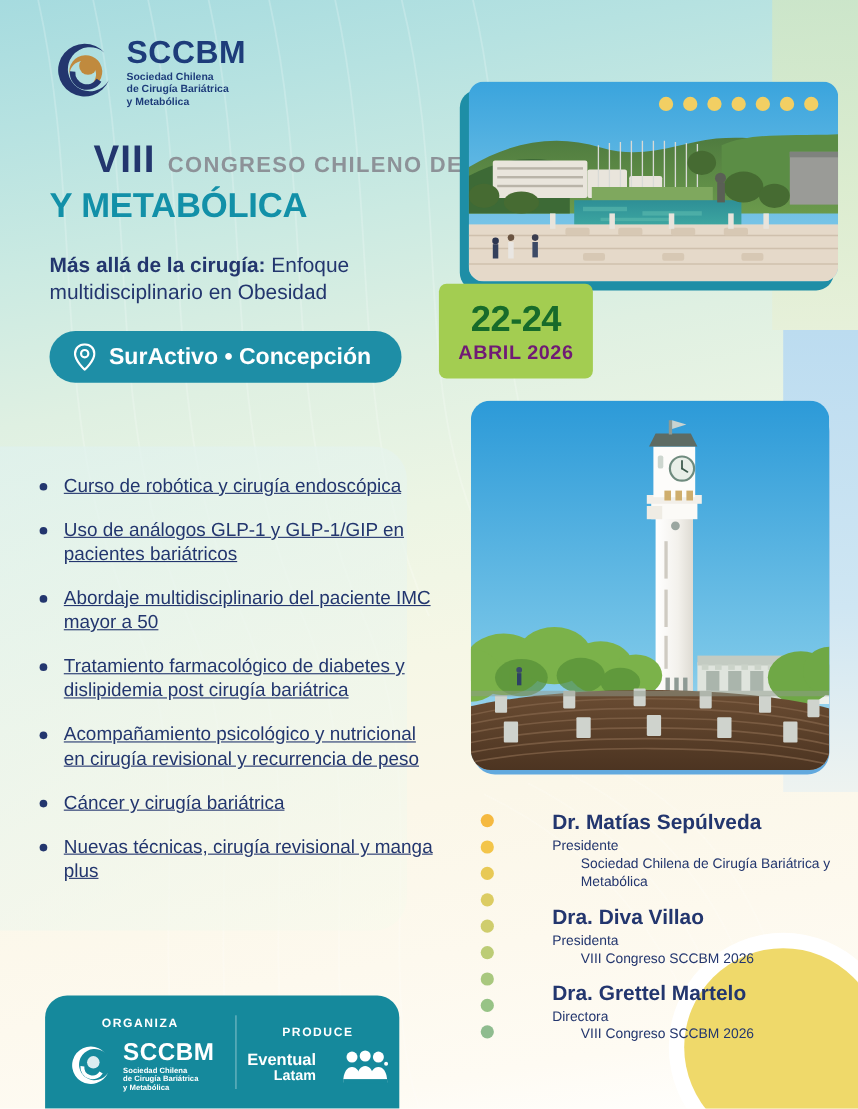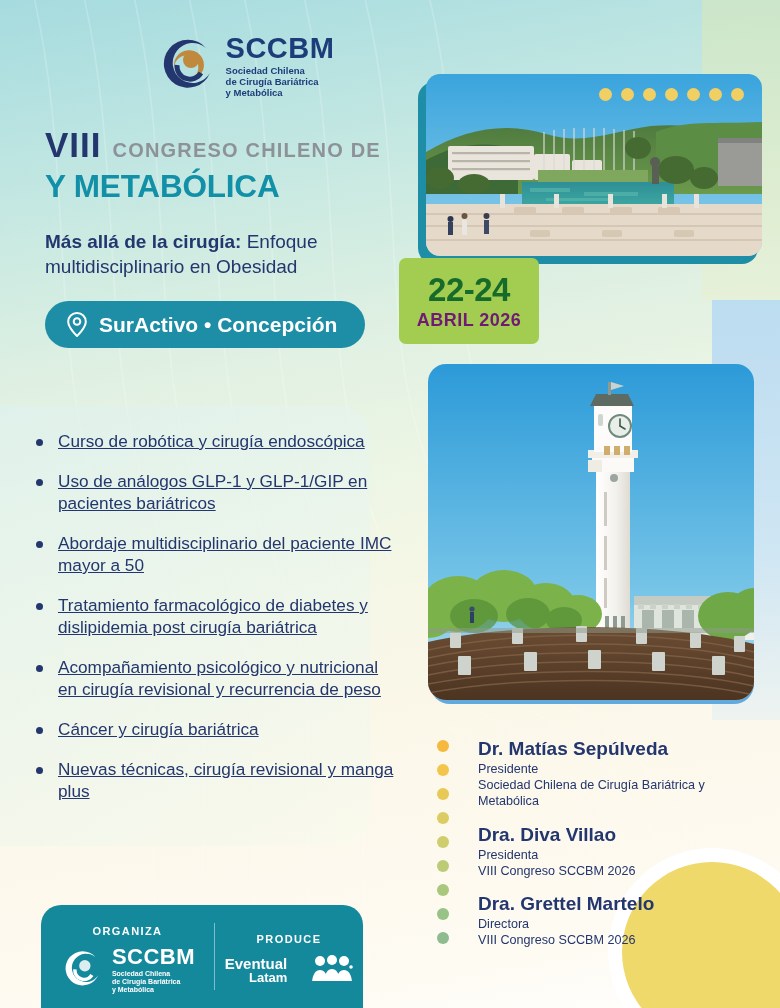--- a/index.html
+++ b/index.html
@@ -52,39 +52,39 @@
   }
   .left-panel {
     position:absolute;
     left:-40px; top:406px;
     width:410px; height:440px;
     border-radius:0 30px 30px 0;
     background:linear-gradient(150deg, rgba(222,241,238,.75), rgba(248,250,236,.55));
   }
 
   
-  .sccbm-logo { display:flex; align-items:center; gap:8px;justify-content:center; }
+  .sccbm-logo { display:flex; align-items:center; gap:8px; }
   .sccbm-mark { flex:0 0 auto; }
   .sccbm-text .brand {
     font-size:29px; font-weight:700; letter-spacing:.5px;
     color:#1d3c7a; line-height:1;
   }
   .sccbm-text .sub {
     font-size:9.5px; font-weight:600; color:#1d3c7a;
     line-height:1.18; margin-top:2px;
   }
 
   
   .header { position:absolute; left:45px; top:34px; width:400px; }
   .logo-row { margin-bottom:28px; }
 
   .title-line1 { display:flex; align-items:baseline; gap:11px; }
   .roman {
     font-size:35px; font-weight:700; color:#23366e;
-    letter-spacing:1px; line-height:1;
+    letter-spacing:1px; line-height:1;margin-left:40px;
   }
   .congreso {
     font-size:20px; font-weight:600; color:#8d9298;
     letter-spacing:1.2px; line-height:1;
   }
   .title-main {
     font-size:31.5px; font-weight:700; color:#1290a8;
     line-height:1.12; letter-spacing:-.2px;
     margin-top:7px;
   }
@@ -169,34 +169,34 @@
     border-radius:50%; background:#23366e;
     margin-top:9px;
   }
   .bullet .txt {
     font-size:17.2px; color:#23366e;
     line-height:1.28; font-weight:400;text-decoration:underline;
   }
 
   
   .speakers {
-    position:absolute; left:478px; top:738px;
+    position:absolute; left:502px; top:738px;
     width:270px; z-index:6;
   }
   .speaker { margin-bottom:14px; }
   .speaker .name {
     font-size:19px; font-weight:700; color:#23366e;
     line-height:1.12;
   }
   .speaker .role {
     font-size:12.6px; color:#23366e; line-height:1.28;
     margin-top:2px;
   }
   .speaker .org {
-    font-size:12.6px; color:#23366e; line-height:1.28;
+    font-size:12.6px; color:#23366e; line-height:1.28;margin-left:26px;
   }
   .dot-col {
     position:absolute; left:437px; top:740px;
     display:flex; flex-direction:column; gap:12px;
     z-index:6;
   }
   .dot-col i {
     display:block; width:12px; height:12px; border-radius:50%;
   }
 

